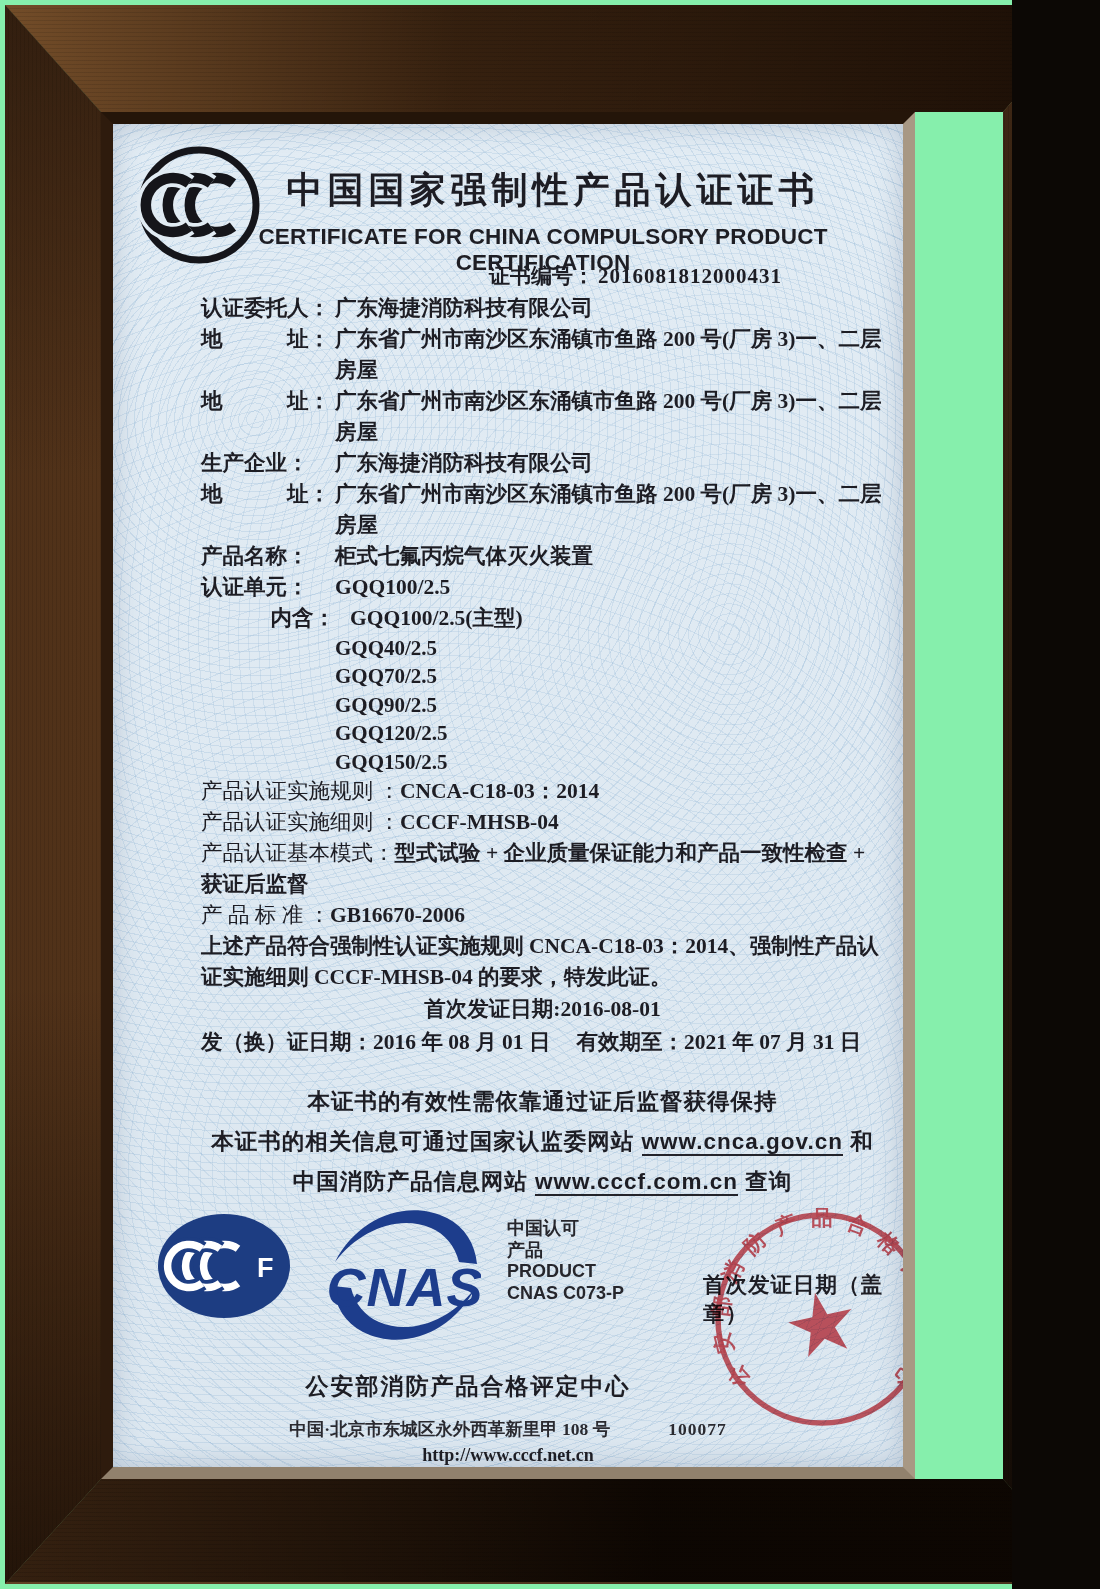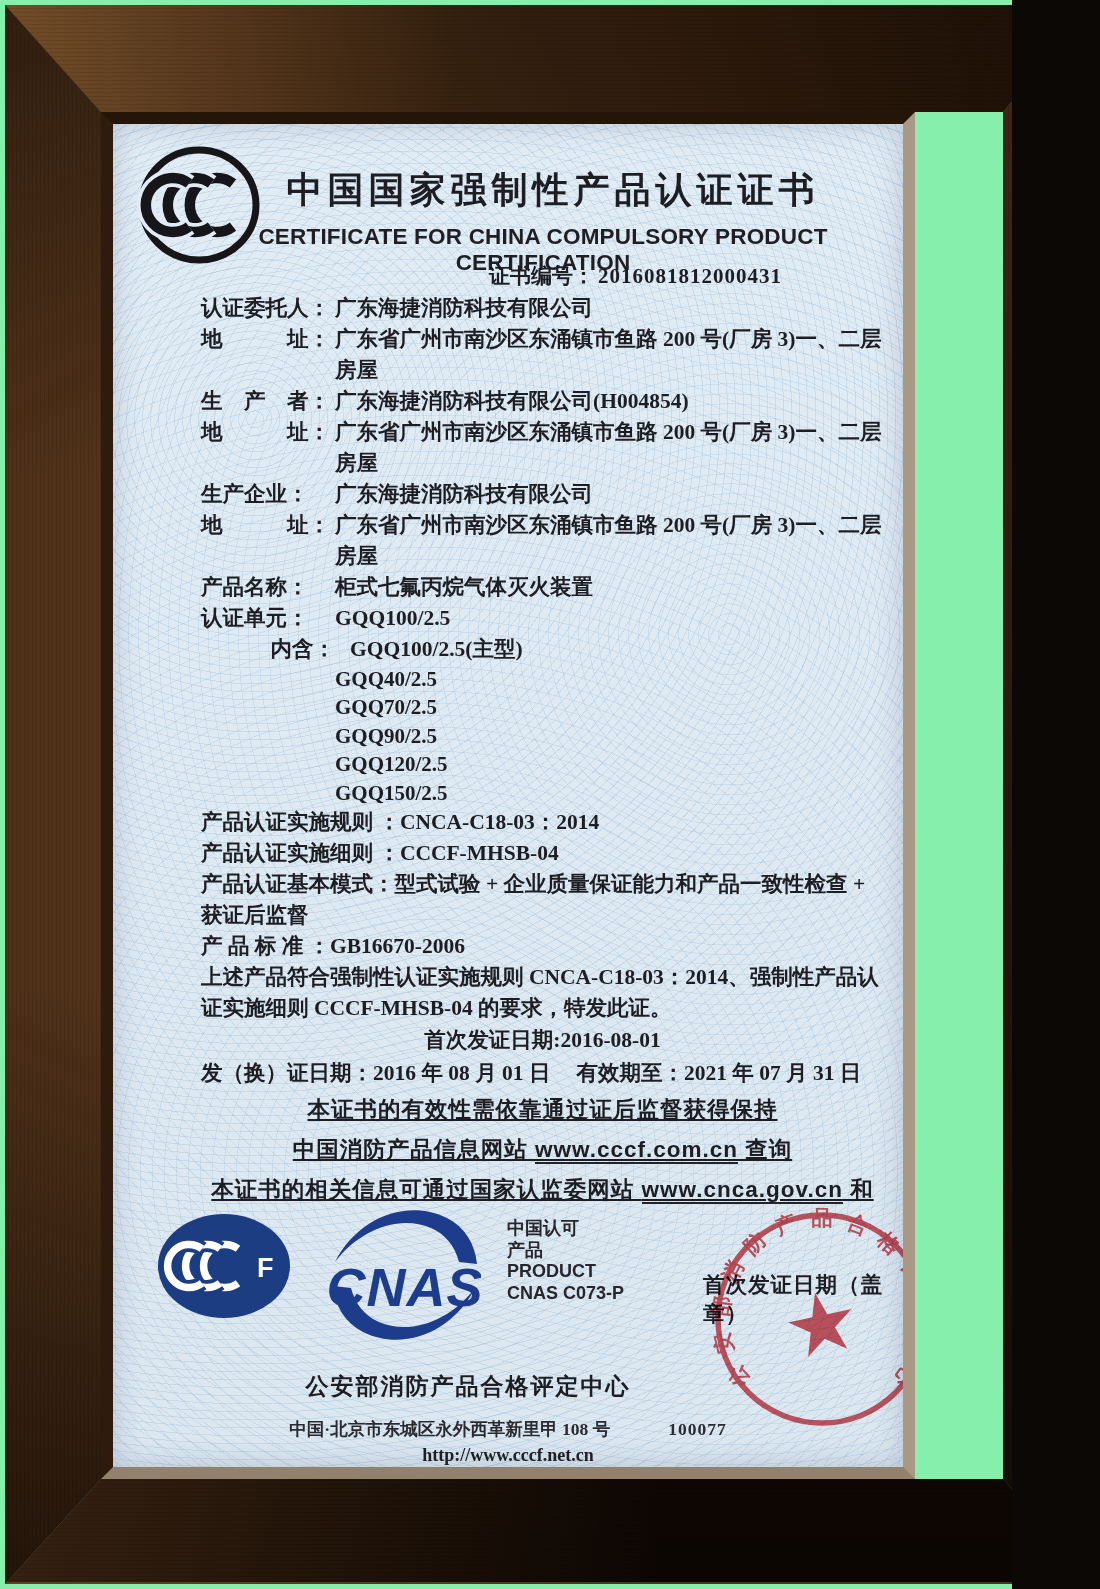--- a/index.html
+++ b/index.html
@@ -62,25 +62,25 @@
   .certno .num { letter-spacing:1px; margin-left:4px; }
 
   
   .body { position:absolute; top:169px; left:88px; width:683px; }
   .frow { display:flex; font-size:21.5px; font-weight:bold; line-height:31px; }
   .frow .lbl { flex:0 0 134px; white-space:pre; }
   .frow .lbl.r { text-align:right; padding-right:15px; }
   .frow .val { flex:1; }
   .mrow { margin-left:134px; font-size:21px; font-weight:bold; line-height:28.4px; }
   .rule, .statement { margin:0; font-size:21.5px; font-weight:bold; line-height:31px; }
-  .rule b { font-weight:bold;text-align:center; }
+  .rule b { font-weight:normal;text-align:center; }
   .first-issue { text-align:center; font-size:21.5px; font-weight:bold; line-height:33px; }
   .issue-row { font-size:21.5px; font-weight:bold; line-height:33px; }
   .issue-row .vgap { margin-left:26px; }
-  .notes { margin-top:0;text-decoration:underline; }
+  .notes { margin-top:23px; }
   .note { text-align:center; font-family:"Liberation Sans", sans-serif; font-weight:bold;
           font-size:22.5px; line-height:40px; letter-spacing:1px; }
   .url { border-bottom:2px solid #23232a; }
 
   
   .logorow { position:absolute; left:40px; top:1086px; display:flex; align-items:flex-start; }
   .cnas-svg { margin-left:34px; margin-top:-8px; }
   .accr { margin-left:26px; margin-top:8px; font-family:"Liberation Sans", sans-serif;
           font-weight:bold; font-size:18px; line-height:21.5px; color:#26262c; }
   .issuer { position:absolute; left:590px; top:1146px; font-size:21.5px; font-weight:bold;
@@ -125,24 +125,20 @@
       <div class="body">
         <div class="frow">
           <span class="lbl">认证委托人：</span>
             <span class="val">广东海捷消防科技有限公司</span>
         </div>
         <div class="frow">
           <span class="lbl">地　　　址：</span>
             <span class="val">广东省广州市南沙区东涌镇市鱼路 200 号(厂房 3)一、二层房屋</span>
         </div>
         <div class="frow">
-          <span class="lbl">生　产　者：</span>
-            <span class="val">广东海捷消防科技有限公司(H004854)</span>
-        </div>
-        <div class="frow">
           <span class="lbl">地　　　址：</span>
             <span class="val">广东省广州市南沙区东涌镇市鱼路 200 号(厂房 3)一、二层房屋</span>
         </div>
         <div class="frow">
           <span class="lbl">生产企业：</span>
             <span class="val">广东海捷消防科技有限公司</span>
         </div>
         <div class="frow">
           <span class="lbl">地　　　址：</span>
             <span class="val">广东省广州市南沙区东涌镇市鱼路 200 号(厂房 3)一、二层房屋</span>
@@ -174,24 +170,24 @@
         <p class="statement">上述产品符合强制性认证实施规则 CNCA-C18-03：2014、强制性产品认证实施细则 CCCF-MHSB-04 的要求，特发此证。</p>
 
         <div class="first-issue">首次发证日期:2016-08-01</div>
         <div class="issue-row">
           <b>发（换）证日期：</b><span>2016 年 08 月 01 日</span><b class="vgap">有效期至：</b><span>2021 年 07 月 31 日</span>
         </div>
 
         <div class="notes">
           <div class="note">本证书的有效性需依靠通过证后监督获得保持</div>
           <div class="note">
-            <span>中国消防产品信息网站 </span><span class="url">www.cccf.com.cn</span><span> 查询</span>
+            <span>本证书的相关信息可通过国家认监委网站 </span><span class="url">www.cnca.gov.cn</span><span> 和</span>
           </div>
           <div class="note">
-            <span>本证书的相关信息可通过国家认监委网站 </span><span class="url">www.cnca.gov.cn</span><span> 和</span>
+            <span>中国消防产品信息网站 </span><span class="url">www.cccf.com.cn</span><span> 查询</span>
           </div>
         </div>
       </div>
 
       <div class="logorow">
         <svg width="142" height="112" viewBox="0 0 142 112">
           <title>CCC</title>
           <ellipse cx="71" cy="56" rx="66" ry="52" fill="#1d3d82"></ellipse>
           <path d="M 85 38.8 A 21.5 21.5 0 1 0 85 73.2" fill="none" stroke="#ffffff" stroke-width="7.5"></path>
           <path d="M 67 38.8 A 21.5 21.5 0 1 0 67 73.2" fill="none" stroke="#1d3d82" stroke-width="15"></path>

